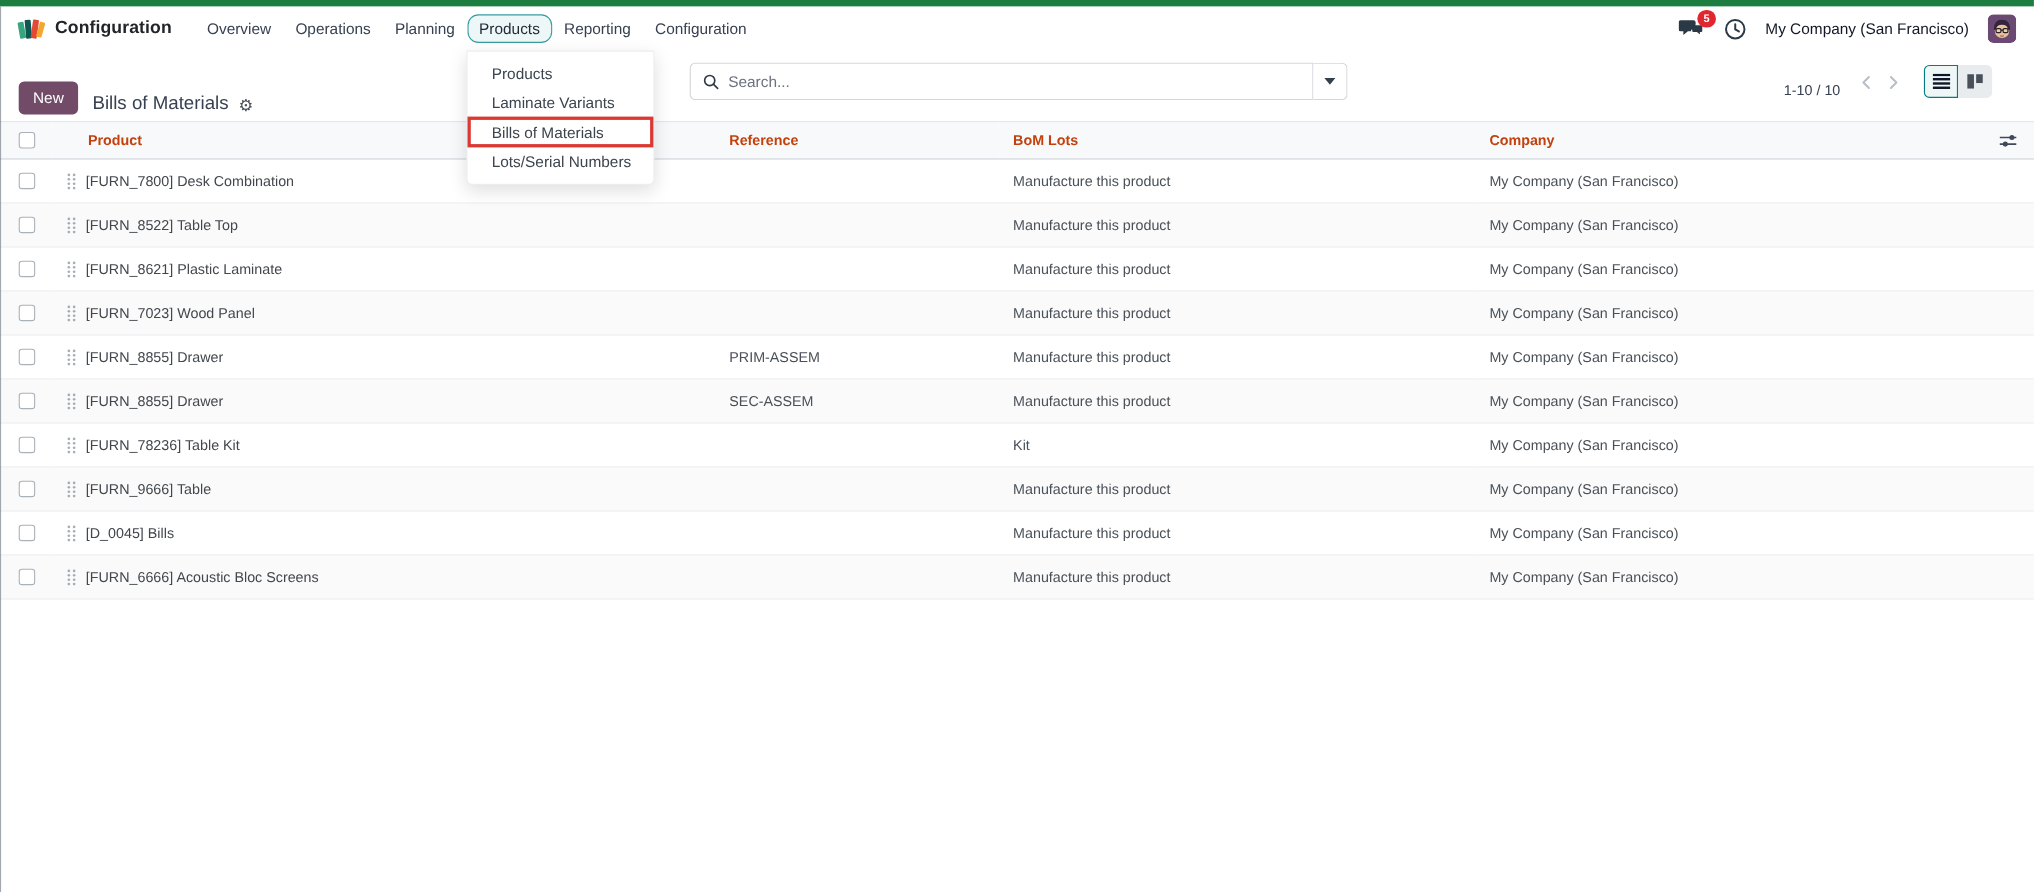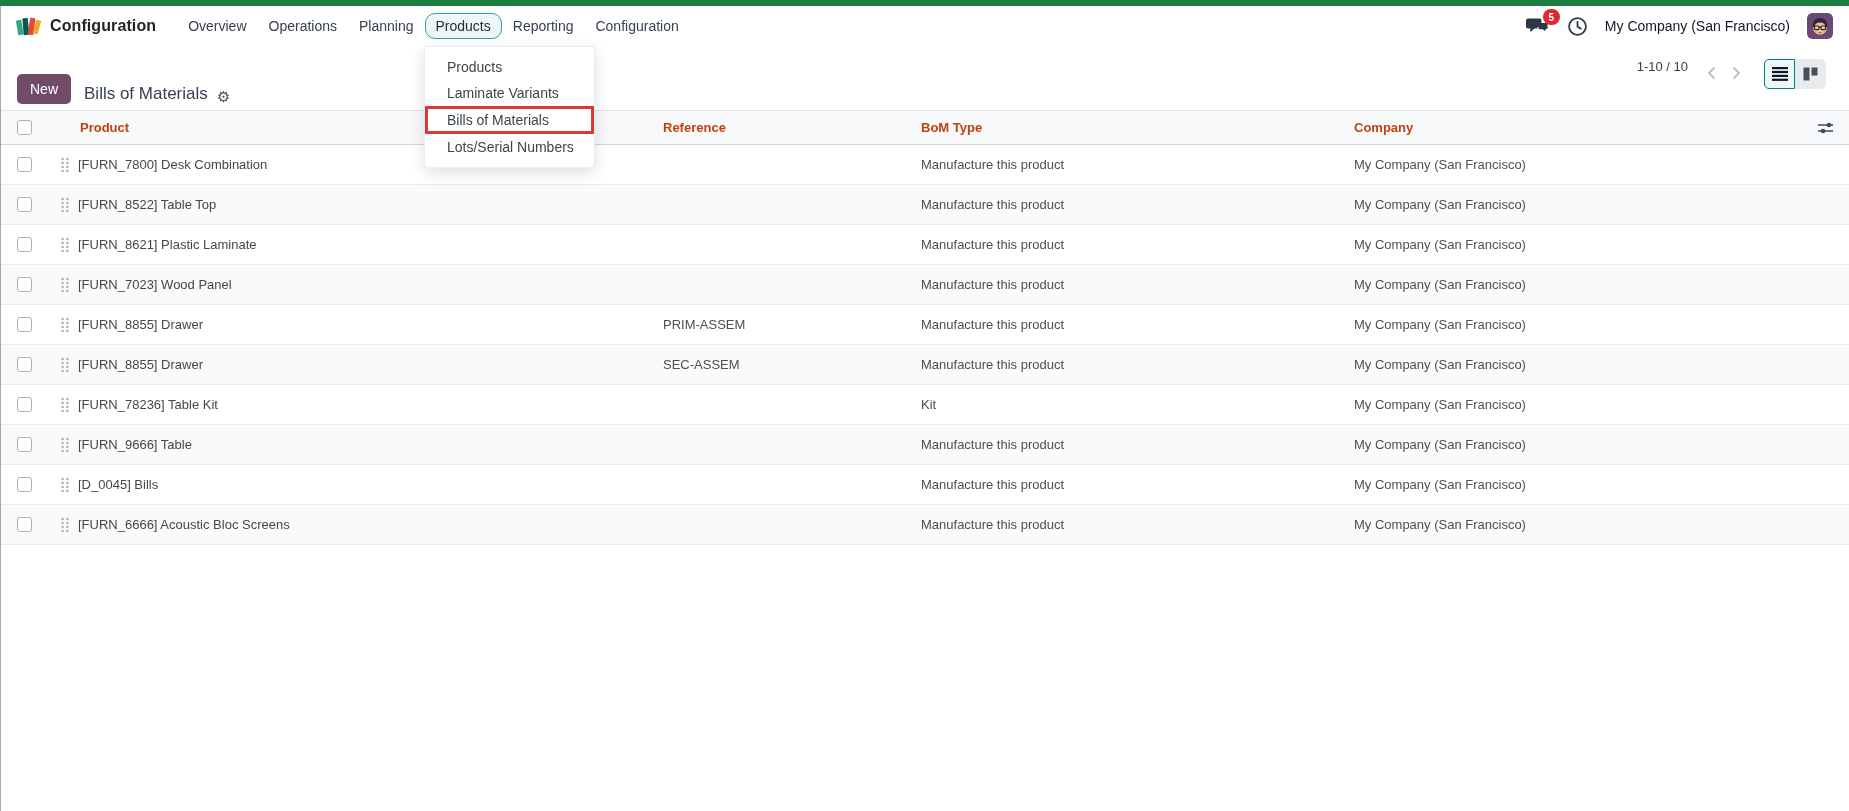--- a/index.html
+++ b/index.html
@@ -34,21 +34,21 @@
   .gear { font-size:15px; color:#495057; margin-left:9px; cursor:pointer; line-height:1; }
 
   .search-wrap { position:absolute; left:627px; top:11px; width:598px; height:34px; display:flex; }
   .search-box { flex:1; display:flex; align-items:center; border:1px solid #d3d6da; border-radius:5px 0 0 5px; background:#fff; padding-left:11px; gap:8px; }
   .search-box input { border:none; outline:none; flex:1; font-size:14px; font-family:inherit; color:#374151; background:transparent; }
   .search-box input::placeholder { color:#6b7280; }
   .search-toggle { width:31px; border:1px solid #d3d6da; border-left:none; border-radius:0 5px 5px 0; background:#fff;
                    display:flex; align-items:center; justify-content:center; cursor:pointer; }
   .caret-down { width:0; height:0; border-left:5px solid transparent; border-right:5px solid transparent; border-top:6px solid #364049; }
 
-  .cp-right { position:absolute; right:23px; top:13px; display:flex; align-items:flex-start; }
+  .cp-right { position:absolute; right:38px; top:13px; display:flex; align-items:flex-end; }
   .pager-value { font-size:13px; color:#374151; margin-right:10px; cursor:pointer; }
   .pager-btn { width:26px; height:28px; background:none; border:none; display:flex; align-items:center; justify-content:center; cursor:default; }
   .switcher { display:flex; margin-left:14px; }
   .view-btn { width:31px; height:30px; display:flex; align-items:center; justify-content:center; cursor:pointer; border:1px solid transparent; }
   .view-btn.list { background:#eef7f6; border-color:#017e84; border-radius:5px 0 0 5px; }
   .view-btn.kanban { background:#e9ecef; border-color:#e9ecef; border-radius:0 5px 5px 0; }
 
   
   .dropdown { position:absolute; left:424px; top:46px; width:171px; background:#fff; z-index:100;
               border:1px solid #ebedf0; border-radius:0 0 5px 5px; padding:7px 0;
@@ -126,20 +126,32 @@
   </div>
 </header>
 
 <div class="control-panel">
   <div class="cp-left">
     <button class="btn-new">New</button>
     <span class="page-title">Bills of Materials</span>
     <span class="gear">⚙</span>
   </div>
 
+  <div class="search-wrap">
+    <div class="search-box">
+      <svg width="15" height="15" viewBox="0 0 15 15">
+        <circle cx="6.2" cy="6.2" r="4.6" fill="none" stroke="#2f3943" stroke-width="1.5"></circle>
+        <line x1="9.7" y1="9.7" x2="13.4" y2="13.4" stroke="#2f3943" stroke-width="1.5" stroke-linecap="round"></line>
+      </svg>
+      <input type="text" placeholder="Search..." style="">
+    </div>
+    <div class="search-toggle">
+      <span class="caret-down"></span>
+    </div>
+  </div>
 
   <div class="cp-right">
     <span class="pager-value">1-10 / 10</span>
     <button class="pager-btn">
       <svg width="10" height="14" viewBox="0 0 10 14">
         <polyline points="8,2 3,7 8,12" fill="none" stroke="#b8bec6" stroke-width="1.8" stroke-linecap="round" stroke-linejoin="round"></polyline>
       </svg>
     </button>
     <button class="pager-btn">
       <svg width="10" height="14" viewBox="0 0 10 14">
@@ -184,21 +196,21 @@
         <col style="width:449px">
         <col style="width:59px">
     </colgroup>
     <thead>
       <tr>
         <th class="cell-check">
             <div class="checkbox"></div>
           </th>
         <th class="th-product">Product</th>
         <th>Reference</th>
-        <th>BoM Type</th>
+        <th>BoM Lots</th>
         <th>Company</th>
         <th class="th-end">
           <svg width="17" height="14" viewBox="0 0 17 14">
             <line x1="1" y1="4" x2="16" y2="4" stroke="#3e4a5b" stroke-width="1.5"></line>
             <circle cx="12" cy="4" r="2.3" fill="#3e4a5b"></circle>
             <line x1="1" y1="10" x2="16" y2="10" stroke="#3e4a5b" stroke-width="1.5"></line>
             <circle cx="6" cy="10" r="2.3" fill="#3e4a5b"></circle>
           </svg>
         </th>
       </tr>

